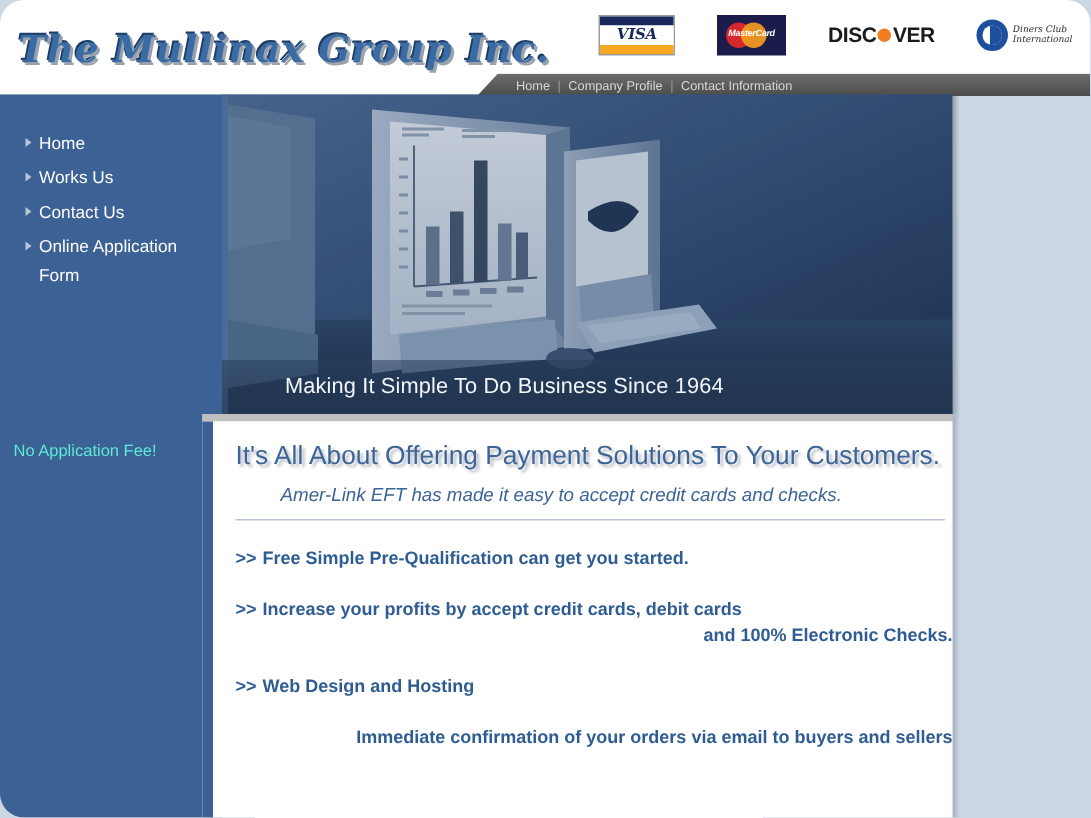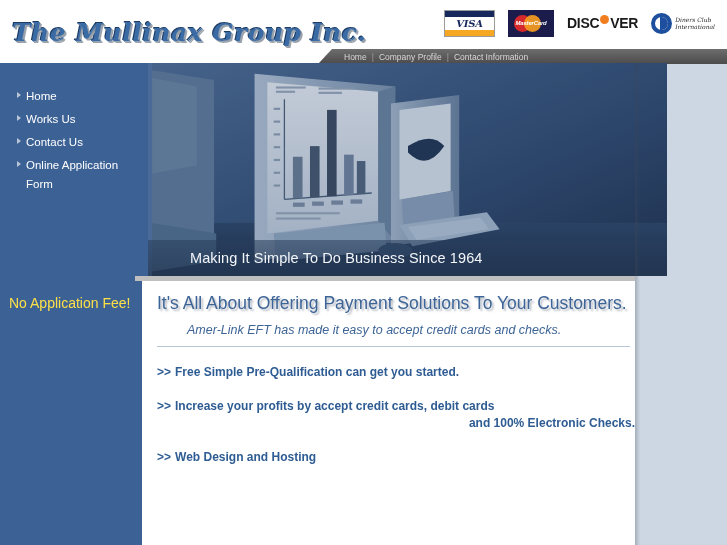--- a/index.html
+++ b/index.html
@@ -2,53 +2,53 @@
 <html><head>
 <meta charset="utf-8">
 <style>
   html,body{margin:0;padding:0;}
   body{
     width:727px;height:545px;overflow:hidden;
     background:#ccd7e3;
     font-family:"Liberation Sans",sans-serif;
     -webkit-font-smoothing:antialiased;
   }
-  #root{position:relative;width:727px;height:545px;overflow:hidden;}
+  #root{position:relative;width:727px;height:545px;overflow:hidden;border-radius:16px;}
 
   
   .header{position:absolute;left:0;top:0;width:727px;height:63px;background:#ffffff;}
   .logo{
     position:absolute;left:12px;top:18px;
     font-family:"DejaVu Serif","Liberation Serif",serif;
     font-weight:bold;font-style:italic;
     font-size:25px;letter-spacing:.5px;
     color:#3a6ba5;
     text-shadow:2px 2px 0 #9aa3ad, 1px 1px 0 #8b949f, -1px -1px 0 #1e3c64;
     white-space:nowrap;
   }
 
   
-  .cards{position:absolute;right:12px;top:9px;height:28px;display:flex;align-items:center;gap:13px;}
+  .cards{position:absolute;right:12px;top:9px;height:28px;display:flex;align-items:center;gap:28px;}
 
   .card-visa{width:51px;height:27px;background:#fff;border:1px solid #9b9b9b;box-sizing:border-box;
              display:flex;flex-direction:column;}
   .card-visa .vtop{height:6px;background:#17295c;}
   .card-visa .vmid{flex:1;background:#fff;display:flex;align-items:center;justify-content:center;}
   .card-visa .vtxt{font-family:"DejaVu Serif","Liberation Serif",serif;font-style:italic;font-weight:bold;
                    font-size:10px;color:#17295c;letter-spacing:-.2px;}
   .card-visa .vbot{height:6px;background:#f7a823;}
 
   .card-mc{position:relative;width:46px;height:27px;background:#1b1c4b;overflow:hidden;}
   .card-mc .c{position:absolute;top:5px;width:17px;height:17px;border-radius:50%;}
   .card-mc .c1{left:6px;background:#d4282c;}
   .card-mc .c2{left:16px;background:#f49c20;opacity:.92;}
   .card-mc .mctxt{position:absolute;left:5px;top:10px;width:36px;text-align:center;
                   font-size:6px;font-weight:bold;color:#fff;font-style:italic;letter-spacing:-.2px;z-index:3;}
 
-  .card-disc{display:flex;font-size:14px;font-weight:bold;color:#1a1a1a;letter-spacing:-.3px;}
+  .card-disc{display:flex;align-items:center;font-size:14px;font-weight:bold;color:#1a1a1a;letter-spacing:-.3px;}
   .card-disc .oh{display:inline-block;width:9px;height:9px;border-radius:50%;background:#f07e20;margin:0 1px;}
 
   .card-dc{display:flex;align-items:center;gap:3px;}
   .card-dc .dcmark{position:relative;width:21px;height:21px;border-radius:50%;background:#1d4f9e;}
   .card-dc .dcmark:after{content:"";position:absolute;left:4px;top:4px;width:13px;height:13px;border-radius:50%;
                          background:#fff;}
   .card-dc .dcmark:before{content:"";position:absolute;left:9px;top:4px;width:8px;height:13px;
                           background:#1d4f9e;border-radius:0 7px 7px 0;z-index:2;}
   .card-dc .dctxt{font-family:"DejaVu Serif","Liberation Serif",serif;font-style:italic;font-size:6px;
                   line-height:7px;color:#2b2b2b;white-space:nowrap;}
@@ -63,25 +63,25 @@
 
   
   .sidebar{position:absolute;left:0;top:63px;width:148px;height:482px;background:#3c6194;}
   .sidebar .navlist{position:absolute;left:17px;top:24px;width:130px;}
   .navitem{display:flex;align-items:flex-start;margin-bottom:4px;}
   .navitem .bullet{width:9px;flex:0 0 9px;padding-top:5px;}
   .navitem .bullet i{display:block;width:0;height:0;border-left:4px solid #b9c6d8;
                      border-top:3px solid transparent;border-bottom:3px solid transparent;}
   .navitem .lbl{color:#ffffff;font-size:11.5px;line-height:19px;}
   .navitem.wrap .lbl{max-width:100px;}
-  .nofee{position:absolute;left:9px;top:232px;color:#fde047;font-size:14px;white-space:nowrap;}
+  .nofee{position:absolute;left:9px;top:232px;color:#5eead4;font-size:11px;white-space:nowrap;}
 
   
   .hero{position:absolute;left:148px;top:63px;width:487px;height:213px;overflow:hidden;
-        background:#33527a;padding-left:32px;}
+        background:#33527a;}
   .hero .photo{position:absolute;inset:0;}
   .hero .tagline{position:absolute;left:0;bottom:0;width:100%;height:36px;
                  background:linear-gradient(180deg,rgba(40,62,92,.55),rgba(36,56,84,.75));
                  display:flex;align-items:center;}
   .hero .tagline span{color:#f2f5f9;font-size:14.5px;padding-left:42px;letter-spacing:.1px;}
   .hero .leftedge{position:absolute;left:0;top:0;width:4px;height:100%;background:#4a6b97;}
 
   
   .panel{position:absolute;left:135px;top:276px;width:500px;height:269px;background:#ffffff;}
   .panel .graytop{position:absolute;left:0;top:0;width:100%;height:5px;
@@ -295,19 +295,22 @@
 
         <div class="blt">
           <span class="arrows">&gt;&gt;</span><span>Increase your profits by accept credit cards, debit cards</span>
           <span class="l2">and 100% Electronic Checks.</span>
         </div>
 
         <div class="blt">
           <span class="arrows">&gt;&gt;</span><span>Web Design and Hosting</span>
         </div>
 
+        <div class="blt">
+          <span class="l2">Immediate confirmation of your orders via email to buyers and sellers</span>
+        </div>
 
       </div>
     </div>
   </div>
   <div class="panelshadow"></div>
 
 </div>
 
 </body></html>

